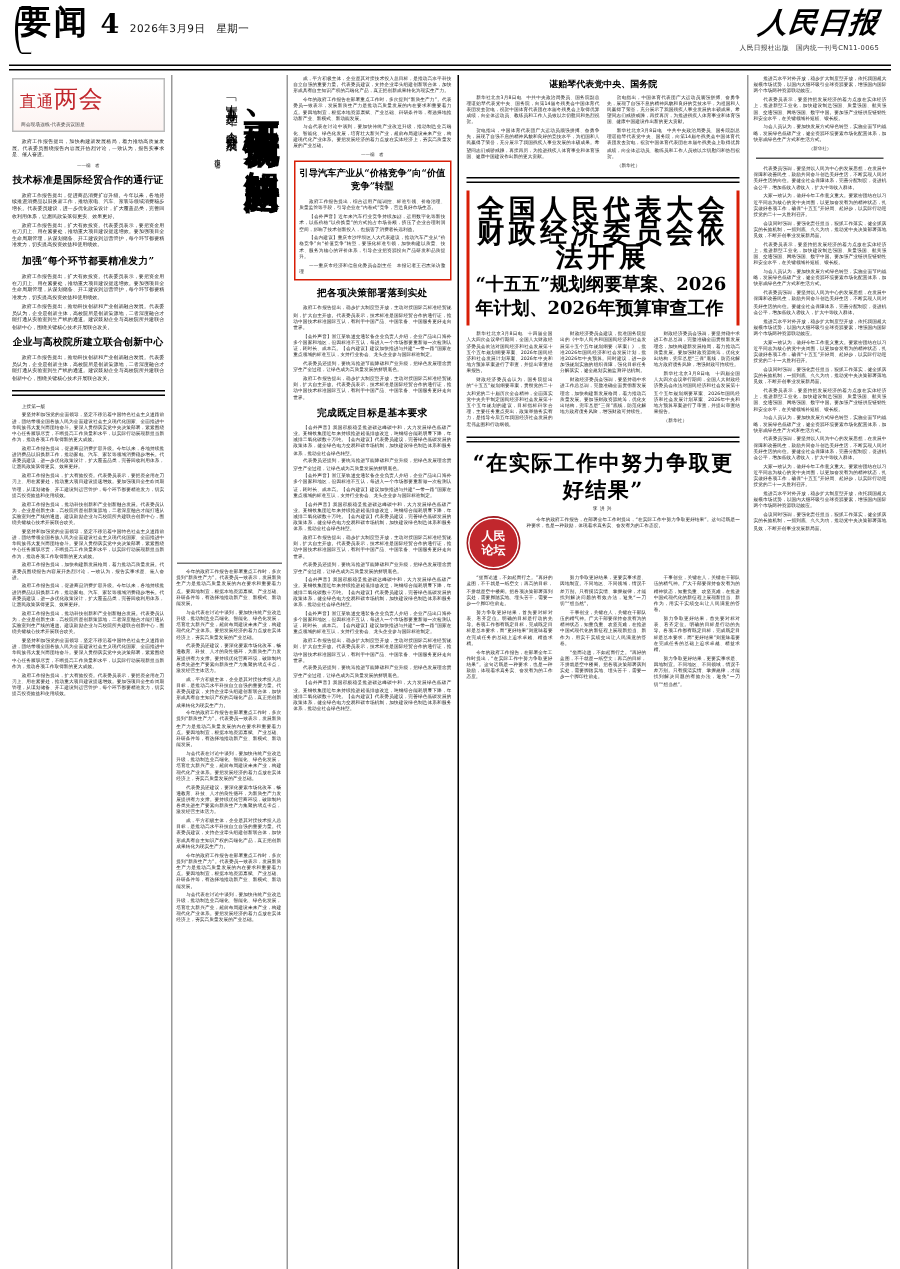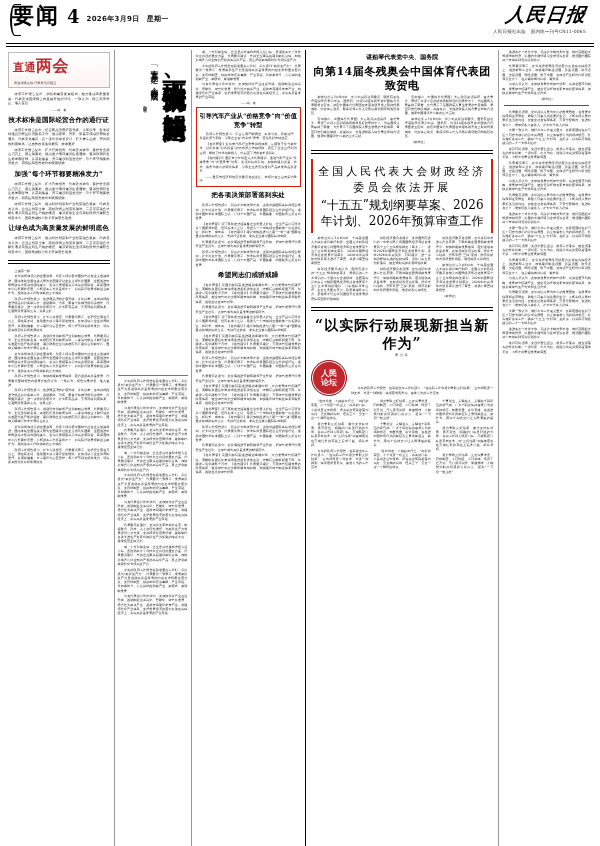--- a/index.html
+++ b/index.html
@@ -12,21 +12,21 @@
 
   
   .masthead{height:42px;position:relative;display:flex;align-items:flex-start;}
   .mh-left{display:flex;align-items:baseline;gap:7px;padding-left:6px;padding-top:4px;}
   .mh-bracket{position:absolute;left:4px;top:4px;width:9px;height:30px;
     border-left:2px solid #000;border-top:1.5px solid #000;border-bottom:1.5px solid #000;
     border-radius:50% 0 0 50%/18px 0 0 18px;}
   .mh-title{font-family:"DejaVu Serif","Liberation Serif",serif;font-weight:bold;
     font-size:22px;letter-spacing:2px;line-height:1;}
   .mh-page{font-family:"DejaVu Serif",serif;font-weight:bold;font-size:18px;}
-  .mh-date{font-size:7px;font-weight:bold;letter-spacing:.3px;align-self:flex-end;
+  .mh-date{font-size:7px;font-weight:normal;letter-spacing:.3px;align-self:flex-end;
     padding-bottom:3px;color:#111;}
   .mh-logo{position:absolute;right:8px;top:2px;text-align:right;}
   .logo-cal{font-family:"DejaVu Serif","Liberation Serif",serif;font-weight:bold;
     font-size:19px;font-style:italic;letter-spacing:1px;
     transform:skewX(-7deg);display:inline-block;}
   .logo-sub{font-size:4.5px;letter-spacing:.2px;color:#333;margin-top:1px;}
 
   .rule-top{border-top:1.2px solid #000;border-bottom:0.6px solid #000;height:2px;margin:1px 0 3px 0;}
 
   
@@ -48,21 +48,21 @@
   .hl-s{font-family:"DejaVu Serif",serif;font-weight:bold;font-size:6.5px;
     text-align:center;line-height:9px;margin:4px 0 3px 0;letter-spacing:.2px;}
   .byline{font-size:3.2px;text-align:center;letter-spacing:1.5px;margin:1px 0 3px 0;color:#222;}
   .sep-line{border-top:.6px solid #555;margin:4px 2px;}
   .sep-dbl{border-top:1px solid #000;border-bottom:.5px solid #000;height:2px;margin:5px 0;}
 
   
   .banner{margin:2px 0 4px 0;border:.6px solid #bbb;height:34px;position:relative;
     background:linear-gradient(#fff,#fdf4f2);overflow:hidden;}
   .banner-txt{position:absolute;left:4px;top:3px;font-family:"DejaVu Serif",serif;
-    font-weight:bold;font-size:11px;color:#c1272d;letter-spacing:.5px;}
+    font-weight:normal;font-size:11px;color:#c1272d;letter-spacing:.5px;}
   .banner-txt .big{font-size:16px;}
   .banner-sub{position:absolute;left:5px;bottom:2px;font-size:3.2px;color:#444;}
 
   
   .vhead-wrap{height:310px;display:flex;flex-direction:row-reverse;
     justify-content:flex-start;align-items:flex-start;padding-top:12px;}
   .vhead{writing-mode:vertical-rl;text-orientation:upright;
     font-family:"DejaVu Serif","Liberation Serif",serif;font-weight:bold;
     font-size:24px;line-height:26px;letter-spacing:1px;height:285px;}
   .vsub{writing-mode:vertical-rl;text-orientation:upright;font-size:8px;
@@ -72,32 +72,32 @@
     letter-spacing:1px;margin-right:1px;color:#222;height:40px;margin-top:40px;}
 
   
   .redbox{border:1.6px solid #d81e06;padding:3px 3px 2px 3px;margin:2px 0 4px 0;}
   .redbox-title{font-family:"DejaVu Serif",serif;font-weight:bold;font-size:6.2px;
     text-align:center;line-height:9px;margin-bottom:3px;}
 
   
   .bigbox{border-left:2.5px solid #d81e06;border-right:2.5px solid #d81e06;
     padding:5px 4px 4px 4px;margin:4px 0 3px 0;}
-  .bigbox-l1{font-family:"DejaVu Serif",serif;font-weight:normal;font-size:11px;
+  .bigbox-l1{font-family:"DejaVu Serif",serif;font-weight:bold;font-size:18px;
     text-align:center;letter-spacing:3px;line-height:16px;}
-  .bigbox-l2{font-family:"DejaVu Serif",serif;font-weight:normal;font-size:12px;
-    text-align:center;letter-spacing:0px;line-height:16px;margin-top:1px;}
+  .bigbox-l2{font-family:"DejaVu Serif",serif;font-weight:bold;font-size:12px;
+    text-align:left;letter-spacing:0px;line-height:16px;margin-top:1px;}
 
   .hl-xl{font-family:"DejaVu Serif",serif;font-weight:bold;font-size:11px;
     text-align:center;line-height:14px;margin:3px 0 2px 0;letter-spacing:.5px;}
   .kicker{font-family:"DejaVu Serif",serif;font-weight:bold;font-size:6px;
     text-align:center;line-height:8.5px;margin:3px 0 1px 0;}
 
   
-  .forum-row{display:flex;gap:4px;align-items:flex-end;margin:3px 0;}
+  .forum-row{display:flex;gap:4px;align-items:flex-start;margin:3px 0;}
   .seal{width:34px;height:34px;border-radius:50%;background:#c1272d;color:#fff;
     flex:0 0 34px;display:flex;align-items:center;justify-content:center;
     font-family:"DejaVu Serif",serif;font-weight:bold;font-size:8px;line-height:9px;
     text-align:center;border:1.5px solid #a01a20;box-shadow:inset 0 0 0 1px #fff;}
   .seal span{display:block;}
 
   
   .quote-big{font-family:"DejaVu Serif",serif;font-weight:bold;font-size:14px;
     text-align:center;line-height:18px;margin:4px 0 1px 0;letter-spacing:1px;}
   .tiny-cap{font-size:3px;text-align:center;color:#333;margin:2px 0;}
@@ -142,21 +142,21 @@
         <p>政府工作报告提出，促进商品消费扩容升级。今年以来，各地持续推进消费品以旧换新工作，推动家电、汽车、家装等领域消费稳步增长。代表委员建议，进一步优化政策设计，扩大覆盖品类，完善回收利用体系，让惠民政策落得更实、效果更好。</p>
         <p>政府工作报告提出，扩大有效投资。代表委员表示，要把资金用在刀刃上、用在紧要处，推动重大项目建设提速增效。要加强项目全生命周期管理，从谋划储备、开工建设到运营管护，每个环节都要精准发力，切实提高投资效益和使用绩效。</p>
       </div>
 
       <div class="hl-s">加强“每个环节都要精准发力”</div>
       <div class="body-txt">
         <p>政府工作报告提出，扩大有效投资。代表委员表示，要把资金用在刀刃上、用在紧要处，推动重大项目建设提速增效。要加强项目全生命周期管理，从谋划储备、开工建设到运营管护，每个环节都要精准发力，切实提高投资效益和使用绩效。</p>
         <p>政府工作报告提出，推动科技创新和产业创新融合发展。代表委员认为，企业是创新主体，高校院所是创新策源地，二者深度融合才能打通从实验室到生产线的通道。建议鼓励企业与高校院所共建联合创新中心，围绕关键核心技术开展联合攻关。</p>
       </div>
 
-      <div class="hl-s">让绿色成为高质量发展的鲜明底色</div>
+      <div class="hl-s">企业与高校院所建立联合创新中心</div>
       <div class="body-txt">
         <p>政府工作报告提出，推动科技创新和产业创新融合发展。代表委员认为，企业是创新主体，高校院所是创新策源地，二者深度融合才能打通从实验室到生产线的通道。建议鼓励企业与高校院所共建联合创新中心，围绕关键核心技术开展联合攻关。</p>
       </div>
 
       <div class="sep-dbl"></div>
 
       <div class="body-txt sm">
         <p>上接第一版</p>
       </div>
       <div class="body-txt sm">
@@ -213,39 +213,38 @@
       </div>
 
       <div class="hl-s">把各项决策部署落到实处</div>
       <div class="body-txt sm">
         <p>政府工作报告提出，稳步扩大制度型开放，主动对接国际高标准经贸规则，扩大自主开放。代表委员表示，技术标准是国际经贸合作的通行证，推动中国技术标准国际互认，有利于中国产品、中国装备、中国服务更好走向世界。</p>
         <p>【会外声音】浙江某轨道交通装备企业负责人介绍，企业产品出口海外多个国家和地区，但因标准不互认，每进入一个市场都要重新做一次检测认证，耗时长、成本高。【会内建议】建议加快推进与共建“一带一路”国家在重点领域的标准互认，支持行业协会、龙头企业参与国际标准制定。</p>
         <p>代表委员还提到，要统筹推进节能降碳和产业升级，把绿色发展理念贯穿生产全过程，让绿色成为高质量发展的鲜明底色。</p>
         <p>政府工作报告提出，稳步扩大制度型开放，主动对接国际高标准经贸规则，扩大自主开放。代表委员表示，技术标准是国际经贸合作的通行证，推动中国技术标准国际互认，有利于中国产品、中国装备、中国服务更好走向世界。</p>
       </div>
 
-      <div class="hl-s">希望同志们戒骄戒躁</div>
+      <div class="hl-s">完成既定目标是基本要求</div>
       <div class="body-txt sm">
         <p>【会外声音】我国积极稳妥推进碳达峰碳中和，大力发展绿色低碳产业。某钢铁集团近年来持续推进超低排放改造，吨钢综合能耗明显下降，年减排二氧化碳数十万吨。【会内建议】代表委员建议，完善绿色低碳发展的政策体系，健全绿色电力交易和碳市场机制，加快建设绿色制造体系和服务体系，推动全社会绿色转型。</p>
         <p>代表委员还提到，要统筹推进节能降碳和产业升级，把绿色发展理念贯穿生产全过程，让绿色成为高质量发展的鲜明底色。</p>
         <p>【会外声音】浙江某轨道交通装备企业负责人介绍，企业产品出口海外多个国家和地区，但因标准不互认，每进入一个市场都要重新做一次检测认证，耗时长、成本高。【会内建议】建议加快推进与共建“一带一路”国家在重点领域的标准互认，支持行业协会、龙头企业参与国际标准制定。</p>
         <p>【会外声音】我国积极稳妥推进碳达峰碳中和，大力发展绿色低碳产业。某钢铁集团近年来持续推进超低排放改造，吨钢综合能耗明显下降，年减排二氧化碳数十万吨。【会内建议】代表委员建议，完善绿色低碳发展的政策体系，健全绿色电力交易和碳市场机制，加快建设绿色制造体系和服务体系，推动全社会绿色转型。</p>
         <p>政府工作报告提出，稳步扩大制度型开放，主动对接国际高标准经贸规则，扩大自主开放。代表委员表示，技术标准是国际经贸合作的通行证，推动中国技术标准国际互认，有利于中国产品、中国装备、中国服务更好走向世界。</p>
         <p>代表委员还提到，要统筹推进节能降碳和产业升级，把绿色发展理念贯穿生产全过程，让绿色成为高质量发展的鲜明底色。</p>
         <p>【会外声音】我国积极稳妥推进碳达峰碳中和，大力发展绿色低碳产业。某钢铁集团近年来持续推进超低排放改造，吨钢综合能耗明显下降，年减排二氧化碳数十万吨。【会内建议】代表委员建议，完善绿色低碳发展的政策体系，健全绿色电力交易和碳市场机制，加快建设绿色制造体系和服务体系，推动全社会绿色转型。</p>
         <p>【会外声音】浙江某轨道交通装备企业负责人介绍，企业产品出口海外多个国家和地区，但因标准不互认，每进入一个市场都要重新做一次检测认证，耗时长、成本高。【会内建议】建议加快推进与共建“一带一路”国家在重点领域的标准互认，支持行业协会、龙头企业参与国际标准制定。</p>
         <p>政府工作报告提出，稳步扩大制度型开放，主动对接国际高标准经贸规则，扩大自主开放。代表委员表示，技术标准是国际经贸合作的通行证，推动中国技术标准国际互认，有利于中国产品、中国装备、中国服务更好走向世界。</p>
         <p>代表委员还提到，要统筹推进节能降碳和产业升级，把绿色发展理念贯穿生产全过程，让绿色成为高质量发展的鲜明底色。</p>
         <p>【会外声音】我国积极稳妥推进碳达峰碳中和，大力发展绿色低碳产业。某钢铁集团近年来持续推进超低排放改造，吨钢综合能耗明显下降，年减排二氧化碳数十万吨。【会内建议】代表委员建议，完善绿色低碳发展的政策体系，健全绿色电力交易和碳市场机制，加快建设绿色制造体系和服务体系，推动全社会绿色转型。</p>
       </div>
     </div>
 
     <div class="col c4">
       <div class="kicker">谌贻琴代表党中央、国务院</div>
-      <div class="hl-xl">向第14届冬残奥会中国体育代表团致贺电</div>
       <div style="display:flex;gap:5px;">
         <div class="body-txt sm" style="flex:1;">
           <p>新华社北京3月8日电　中共中央政治局委员、国务院副总理谌贻琴代表党中央、国务院，向第14届冬残奥会中国体育代表团发去贺电，祝贺中国体育代表团在本届冬残奥会上取得优异成绩，向全体运动员、教练员和工作人员致以亲切慰问和热烈祝贺。</p>
           <p>贺电指出，中国体育代表团广大运动员顽强拼搏、奋勇争先，展现了自强不息的精神风貌和良好的竞技水平，为祖国和人民赢得了荣誉，充分展示了我国残疾人事业发展的丰硕成果。希望同志们戒骄戒躁，再接再厉，为推进残疾人体育事业和体育强国、健康中国建设作出新的更大贡献。</p>
         </div>
         <div class="body-txt sm" style="flex:1;">
           <p>贺电指出，中国体育代表团广大运动员顽强拼搏、奋勇争先，展现了自强不息的精神风貌和良好的竞技水平，为祖国和人民赢得了荣誉，充分展示了我国残疾人事业发展的丰硕成果。希望同志们戒骄戒躁，再接再厉，为推进残疾人体育事业和体育强国、健康中国建设作出新的更大贡献。</p>
           <p>新华社北京3月8日电　中共中央政治局委员、国务院副总理谌贻琴代表党中央、国务院，向第14届冬残奥会中国体育代表团发去贺电，祝贺中国体育代表团在本届冬残奥会上取得优异成绩，向全体运动员、教练员和工作人员致以亲切慰问和热烈祝贺。</p>
           <p>（新华社）</p>
         </div>
@@ -269,21 +268,21 @@
         </div>
         <div class="body-txt sm" style="flex:1;">
           <p>财政经济委员会强调，要坚持稳中求进工作总基调，完整准确全面贯彻新发展理念，加快构建新发展格局，着力推动高质量发展。要加强财政资源统筹，优化支出结构，兜牢基层“三保”底线，防范化解地方政府债务风险，增强财政可持续性。</p>
           <p>新华社北京3月8日电　十四届全国人大四次会议举行期间，全国人大财政经济委员会依法对国民经济和社会发展第十五个五年规划纲要草案、2026年国民经济和社会发展计划草案、2026年中央和地方预算草案进行了审查，并提出审查结果报告。</p>
           <p>（新华社）</p>
         </div>
       </div>
 
       <div class="sep-dbl"></div>
 
-      <div class="quote-big">“以实际行动展现新担当新作为”</div>
+      <div class="quote-big">“在实际工作中努力争取更好结果”</div>
       <div class="byline">李洪兴</div>
 
       <div class="forum-row">
         <div class="seal">
           <div>
             <span>人民</span>
             <span>论坛</span>
           </div>
         </div>
         <div class="body-txt sm" style="flex:1;">

